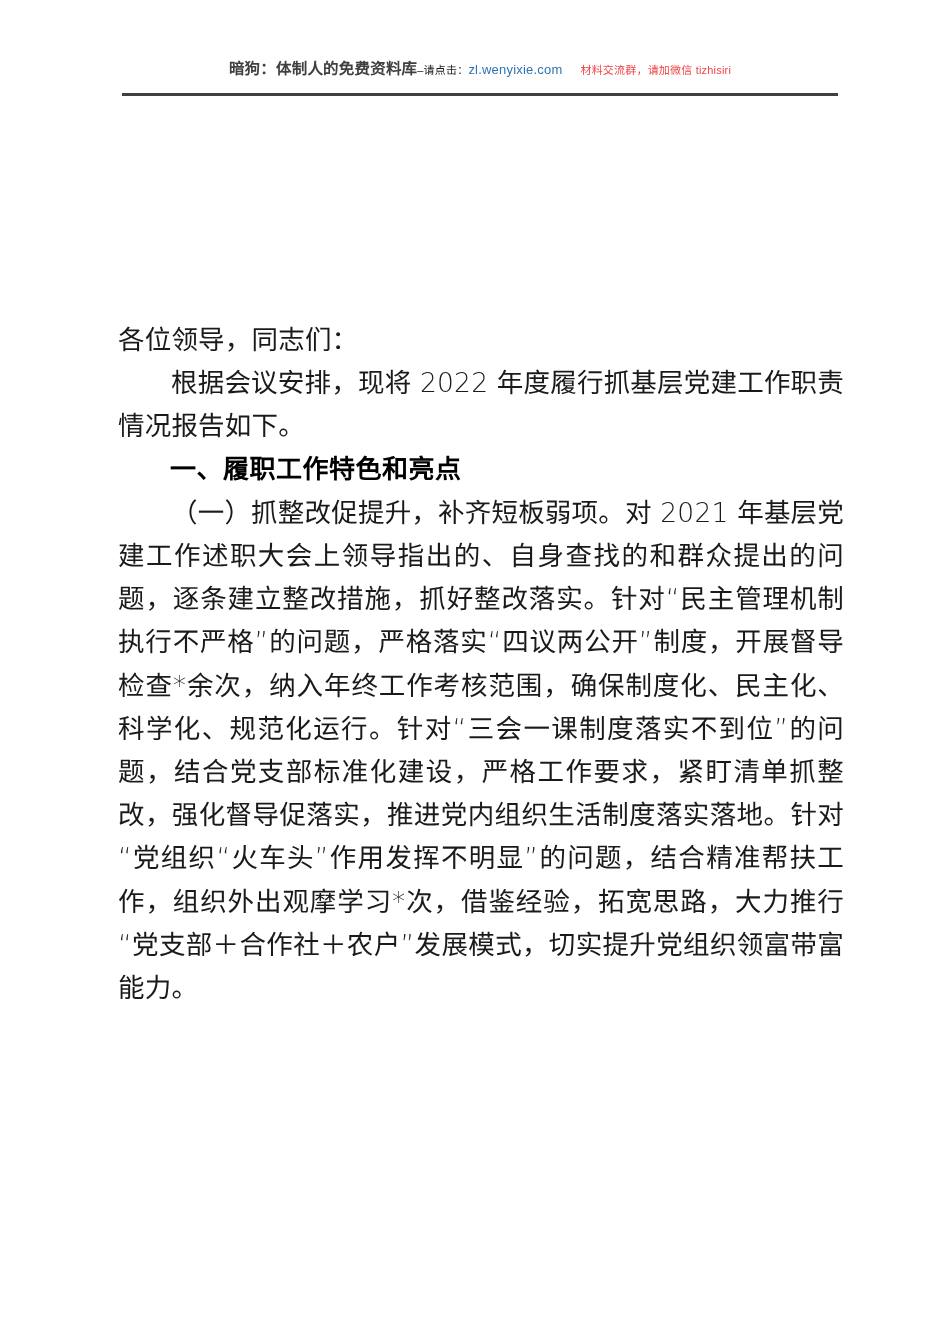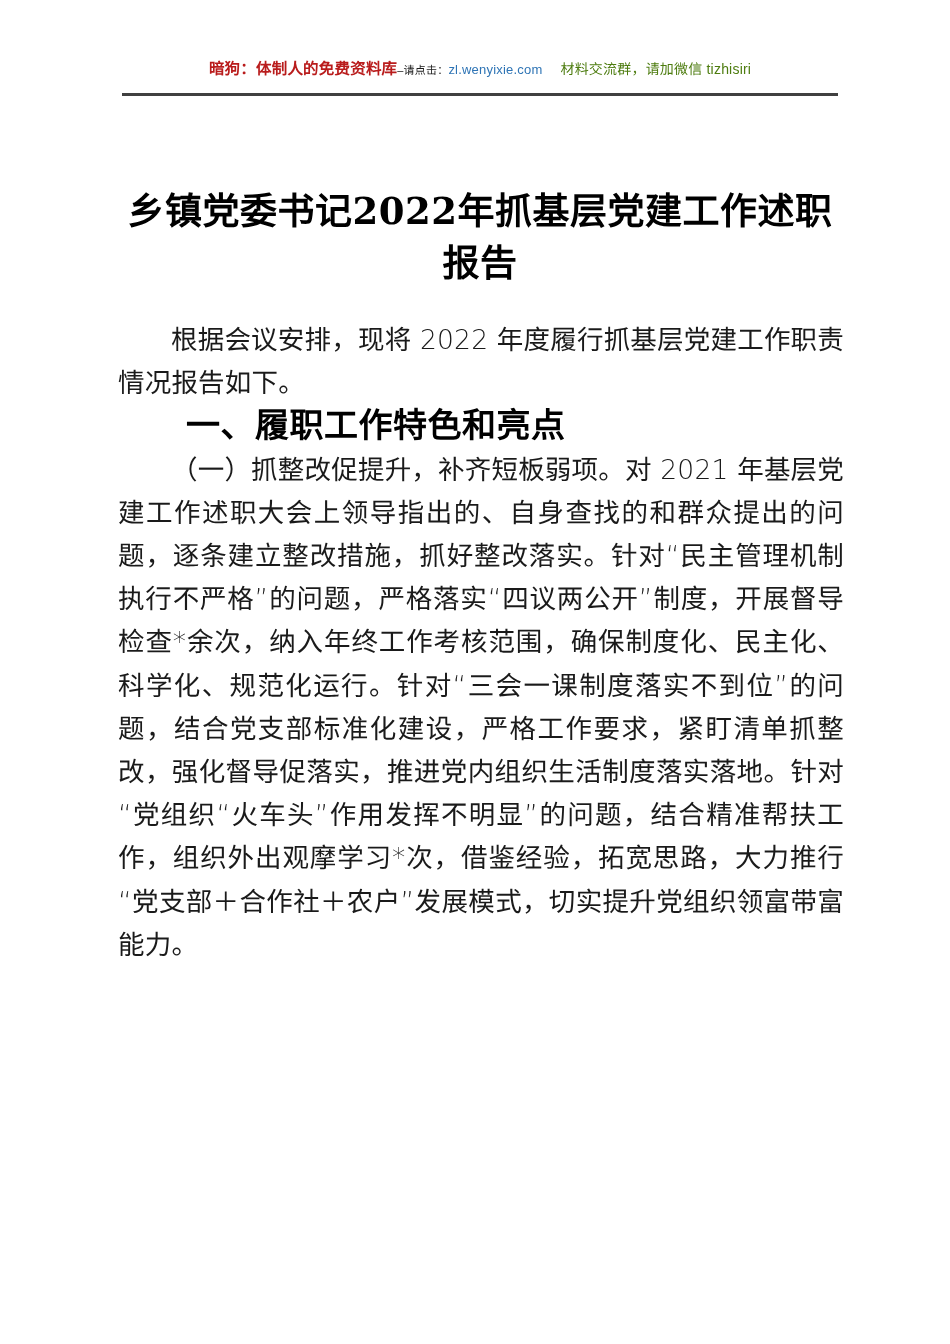--- a/index.html
+++ b/index.html
@@ -37,21 +37,21 @@
   }
 
   .doc-header-line {
     font-family: "Liberation Sans", "DejaVu Sans", sans-serif;
     font-size: 15.5px;
     line-height: 22px;
     letter-spacing: 0.2px;
   }
 
   .hdr-brand {
-    color: #b91c1c;
+    color: #404040;
     font-weight: bold;
   }
 
   .hdr-sep {
     color: #1a1a1a;
     font-weight: normal;
     font-size: 11px;
   }
 
   .hdr-link {
@@ -62,23 +62,23 @@
     font-size: 13px;
     cursor: pointer;
   }
 
   .hdr-spacer {
     display: inline-block;
     width: 18px;
   }
 
   .hdr-note {
-    color: #4d7c0f;
+    color: #ef4444;
     font-weight: normal;
-    font-size: 14px;
+    font-size: 11px;
   }
 
   .hdr-handle {
     font-family: "Liberation Sans", "DejaVu Sans", sans-serif;
     text-align: center;
   }
 
   .header-rule {
     position: absolute;
     top: 93px;
@@ -123,21 +123,21 @@
     font-weight: 300;
   }
 
   .para.indent {
     text-indent: 2em;
   }
 
   .section-heading {
     font-family: "Liberation Sans", "DejaVu Sans", sans-serif;
     font-weight: bold;
-    font-size: 34px;
+    font-size: 26px;
     line-height: 43.2px;
     color: #000000;
     margin: 0;
     text-indent: 2em;
     letter-spacing: 0.5px;
   }
 
   .gap-sm { height: 2px; }
 </style>
 </head>
@@ -145,24 +145,24 @@
 
 <div class="page">
 
   <div class="doc-header">
     <div class="doc-header-line">
       <span class="hdr-brand">暗狗：体制人的免费资料库</span><span class="hdr-sep">–请点击：</span><a class="hdr-link" href="#">zl.wenyixie.com</a><span class="hdr-spacer"></span><span class="hdr-note">材料交流群，请加微信 </span><span class="hdr-note hdr-handle">tizhisiri</span>
     </div>
   </div>
   <div class="header-rule"></div>
 
-  <h1 class="doc-title">乡镇党委书记2022年抓基层党建工作述职报告</h1>
 
   <div class="doc-body">
 
+    <p class="para">各位领导，同志们：</p>
 
     <p class="para indent">根据会议安排，现将 2022 年度履行抓基层党建工作职责情况报告如下。</p>
 
     <h2 class="section-heading">一、履职工作特色和亮点</h2>
 
     <p class="para indent">（一）抓整改促提升，补齐短板弱项。对 2021 年基层党建工作述职大会上领导指出的、自身查找的和群众提出的问题，逐条建立整改措施，抓好整改落实。针对“民主管理机制执行不严格”的问题，严格落实“四议两公开”制度，开展督导检查*余次，纳入年终工作考核范围，确保制度化、民主化、科学化、规范化运行。针对“三会一课制度落实不到位”的问题，结合党支部标准化建设，严格工作要求，紧盯清单抓整改，强化督导促落实，推进党内组织生活制度落实落地。针对“党组织“火车头”作用发挥不明显”的问题，结合精准帮扶工作，组织外出观摩学习*次，借鉴经验，拓宽思路，大力推行“党支部＋合作社＋农户”发展模式，切实提升党组织领富带富能力。</p>
 
     <div class="gap-sm"></div>
 
 

